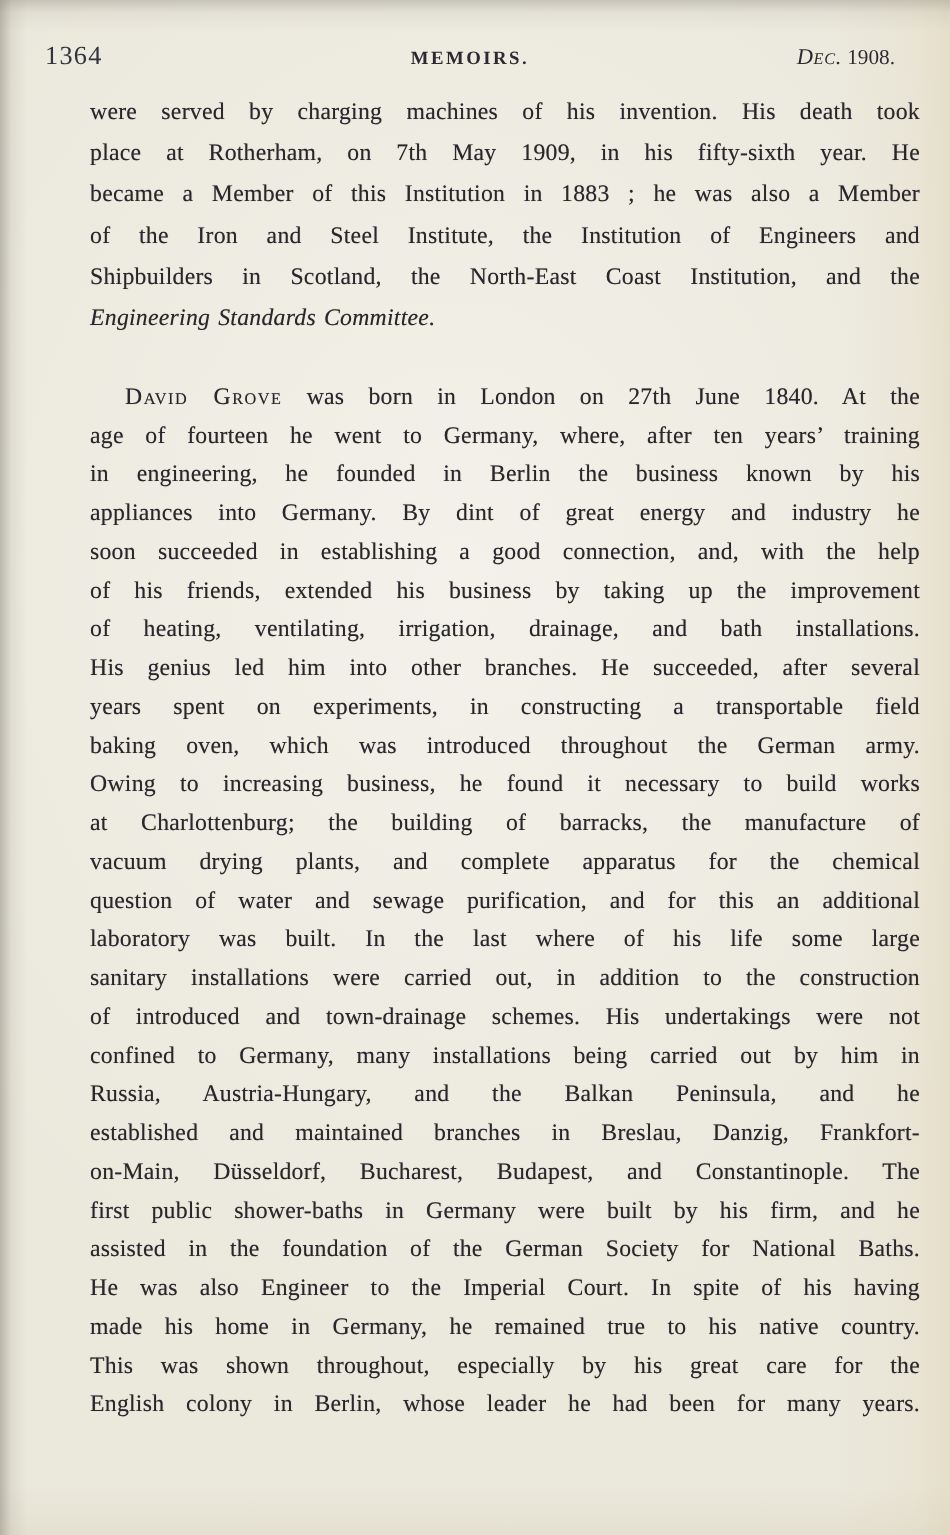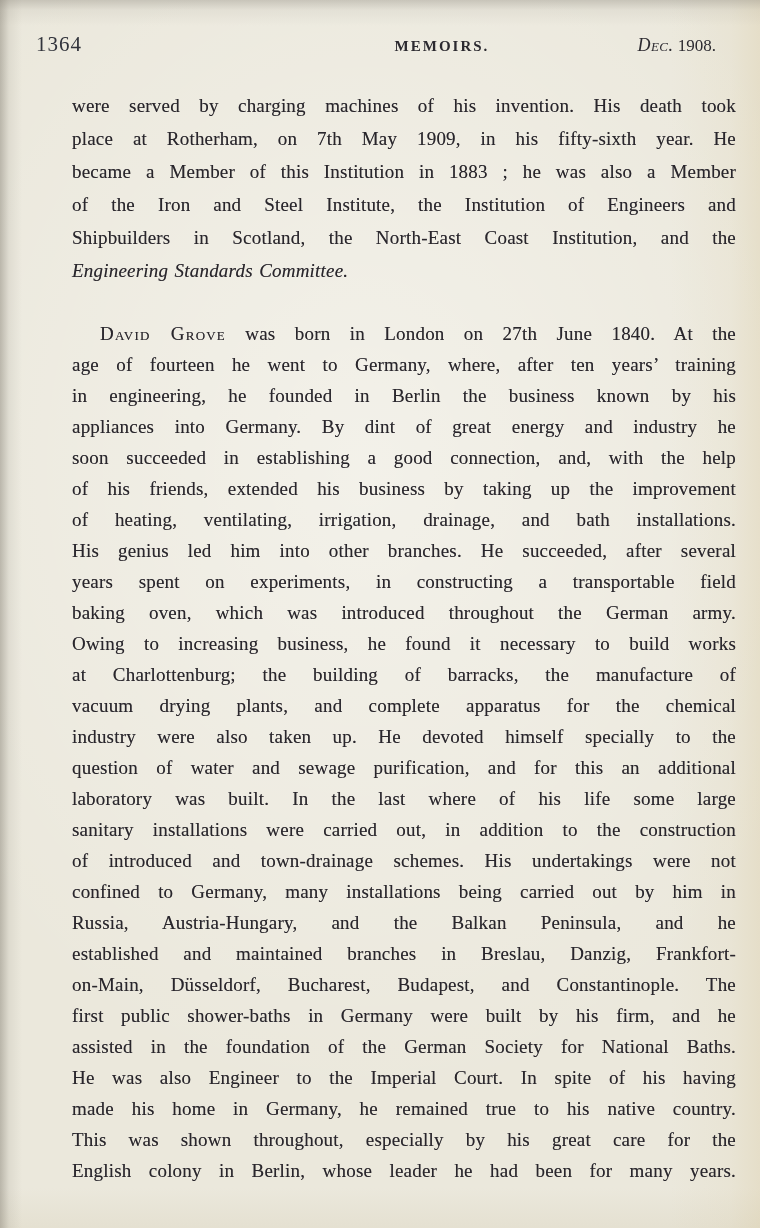--- a/index.html
+++ b/index.html
@@ -25,31 +25,31 @@
       linear-gradient(270deg, rgba(214,196,150,0.28) 0px, rgba(214,196,150,0.10) 30px, rgba(214,196,150,0) 90px),
       linear-gradient(0deg, rgba(200,190,160,0.18) 0px, rgba(200,190,160,0) 40px),
       radial-gradient(ellipse 90% 70% at 48% 38%, rgba(255,255,254,0.40), rgba(255,255,254,0) 75%);
     padding: 32px 24px 0 36px;
     color: #29262c;
   }
   .running-head {
     display: flex;
     align-items: baseline;
     width: 700px;
-    margin-bottom: 32px;
+    margin-bottom: 16px;
   }
   .running-head .col { flex: 1; }
   .page-number {
     text-align: left;
     font-size: 21px;
     letter-spacing: 1px;
     color: #32343c;
   }
   .running-title {
-    text-align: right;
+    text-align: center;
     font-size: 15px;
     letter-spacing: 2px;
     font-weight: bold;
     font-stretch: condensed;
     color: #2c2a30;
   }
   .issue-date {
     text-align: right;
     font-size: 17px;
     padding-right: 20px;
@@ -109,21 +109,20 @@
       <div class="line">appliances into Germany. By dint of great energy and industry he</div>
       <div class="line">soon succeeded in establishing a good connection, and, with the help</div>
       <div class="line">of his friends, extended his business by taking up the improvement</div>
       <div class="line">of heating, ventilating, irrigation, drainage, and bath installations.</div>
       <div class="line">His genius led him into other branches. He succeeded, after several</div>
       <div class="line">years spent on experiments, in constructing a transportable field</div>
       <div class="line">baking oven, which was introduced throughout the German army.</div>
       <div class="line">Owing to increasing business, he found it necessary to build works</div>
       <div class="line">at Charlottenburg; the building of barracks, the manufacture of</div>
       <div class="line">vacuum drying plants, and complete apparatus for the chemical</div>
-      <div class="line">industry were also taken up. He devoted himself specially to the</div>
       <div class="line">question of water and sewage purification, and for this an additional</div>
       <div class="line">laboratory was built. In the last where of his life some large</div>
       <div class="line">sanitary installations were carried out, in addition to the construction</div>
       <div class="line">of introduced and town-drainage schemes. His undertakings were not</div>
       <div class="line">confined to Germany, many installations being carried out by him in</div>
       <div class="line">Russia, Austria-Hungary, and the Balkan Peninsula, and he</div>
       <div class="line">established and maintained branches in Breslau, Danzig, Frankfort-</div>
       <div class="line">on-Main, Düsseldorf, Bucharest, Budapest, and Constantinople. The</div>
       <div class="line">first public shower-baths in Germany were built by his firm, and he</div>
       <div class="line">assisted in the foundation of the German Society for National Baths.</div>

